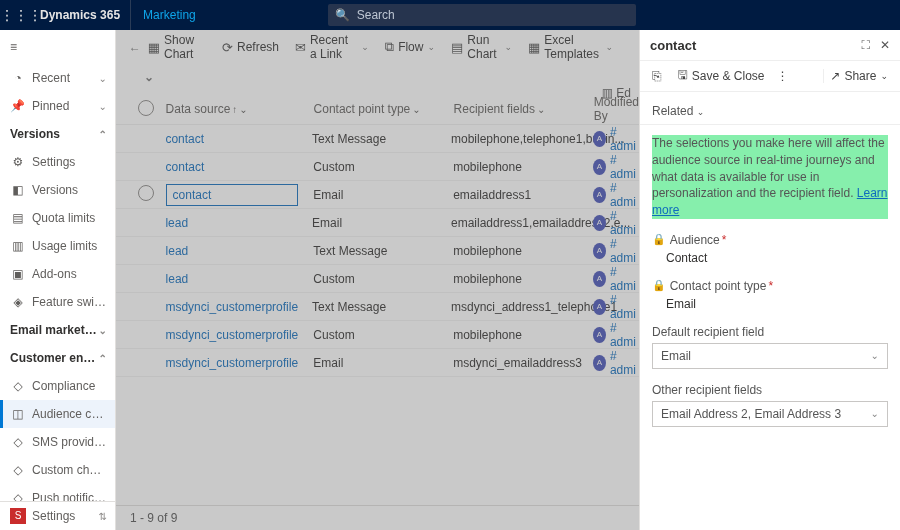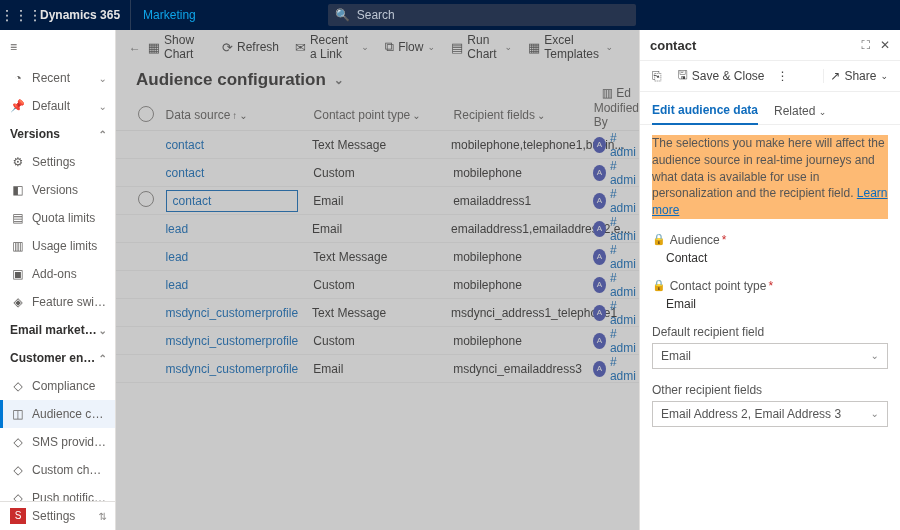--- a/index.html
+++ b/index.html
@@ -52,21 +52,21 @@
   .phead .ic{margin-left:10px;color:#555;cursor:pointer}
   .pbar{height:30px;display:flex;align-items:center;padding:0 6px;border-bottom:1px solid #eee}
   .pbar .seg{display:flex;align-items:center;padding:0 6px;color:#444}
   .pbar .seg .ci{margin-right:4px}
   .pbar .sep{flex:1}
   .share{border-left:1px solid #eee;padding:0 8px}
   .ptabs{height:32px;display:flex;align-items:flex-end;padding:0 12px;gap:16px;border-bottom:1px solid #eee}
   .ptab{padding-bottom:6px;color:#555;cursor:pointer}
   .ptab.active{color:#0f6cbd;border-bottom:2px solid #0f6cbd;font-weight:600;margin-bottom:-1px}
   .pbody{padding:10px 12px;font-size:12px;overflow:auto}
-  .help{background:#fdba74;color:#555;line-height:1.4}
+  .help{background:#86efac;color:#555;line-height:1.4}
   .help a{color:#0f6cbd;text-decoration:underline}
   .field{margin-top:14px}
   .flabel{color:#555;display:flex;align-items:center}
   .lock{margin-right:4px;font-size:11px;color:#888}
   .req{color:#c92c2c;margin-left:2px}
   .fval{margin-top:4px;padding-left:14px}
   .combo{margin-top:4px;border:1px solid #c8c6c4;height:24px;display:flex;align-items:center;padding:0 8px;justify-content:space-between;color:#555}
   .combo .cd{font-size:10px;color:#888}
 </style>
 </head>
@@ -86,21 +86,21 @@
 
   <div class="nav">
     <div class="burger">≡</div>
     <div class="ni">
         <span class="ic">◔</span>
         <span class="lab">Recent</span>
         <span class="chv">⌄</span>
       </div>
     <div class="ni">
         <span class="ic">📌</span>
-        <span class="lab">Default</span>
+        <span class="lab">Pinned</span>
         <span class="chv">⌄</span>
       </div>
     <div class="ni hdr">
         <span class="lab">Versions</span>
         <span class="chv">⌃</span>
       </div>
     <div class="ni">
         <span class="ic">⚙</span>
         <span class="lab">Settings</span>
       </div>
@@ -191,21 +191,20 @@
           <span>Run Chart</span>
           <span class="cd">⌄</span>
         </div>
       <div class="cmd">
           <span class="ci">▦</span>
           <span>Excel Templates</span>
           <span class="cd">⌄</span>
         </div>
     </div>
     <div class="viewtitle">
-        <span>Audience configuration</span>
         <span class="cd">⌄</span>
       </div>
     <div class="editb">▥ <span>Ed</span></div>
 
     <div class="gridhead">
       <div class="col-sel"><span class="circle"></span></div>
       <div class="col-ds"><span>Data source</span><span class="sort">↑</span><span class="sort">⌄</span></div>
       <div class="col-cp"><span>Contact point type</span><span class="sort">⌄</span></div>
       <div class="col-rf"><span>Recipient fields</span><span class="sort">⌄</span></div>
       <div class="col-mb"><span>Modified By</span></div>
@@ -268,20 +267,23 @@
           <div class="col-mb"><span class="av"><span class="ac">A</span># admi</span></div>
         </div>
         <div class="row">
           <div class="col-sel"></div>
           <div class="col-ds"><a href="#">msdynci_customerprofile</a></div>
           <div class="col-cp">Email</div>
           <div class="col-rf">msdynci_emailaddress3</div>
           <div class="col-mb"><span class="av"><span class="ac">A</span># admi</span></div>
         </div>
       </div>
+    <div class="footer">
+        <span>1 - 9 of 9</span>
+      </div>
   </div>
 
   <div class="panel">
     <div class="phead">
       <div class="ttl">contact</div>
       <div class="ic">⛶</div>
       <div class="ic">✕</div>
     </div>
     <div class="pbar">
       <div class="seg">
@@ -293,21 +295,20 @@
         </div>
       <div class="seg">⋮</div>
       <div class="sep"></div>
       <div class="seg share">
           <span class="ci">↗</span>
           <span>Share</span>
           <span class="cd" style="font-size:9px;margin-left:4px">⌄</span>
         </div>
     </div>
     <div class="ptabs">
-      <div class="ptab active">Edit audience data</div>
       <div class="ptab"><span>Related</span> <span style="font-size:9px">⌄</span></div>
     </div>
     <div class="pbody">
       <div class="help"><span>The selections you make here will affect the audience source in real-time journeys and what data is available for use in personalization and the recipient field. </span><a href="#">Learn more</a></div>
 
       <div class="field">
         <div class="flabel">
             <span class="lock">🔒</span>
             <span>Audience</span>
             <span class="req">*</span>

